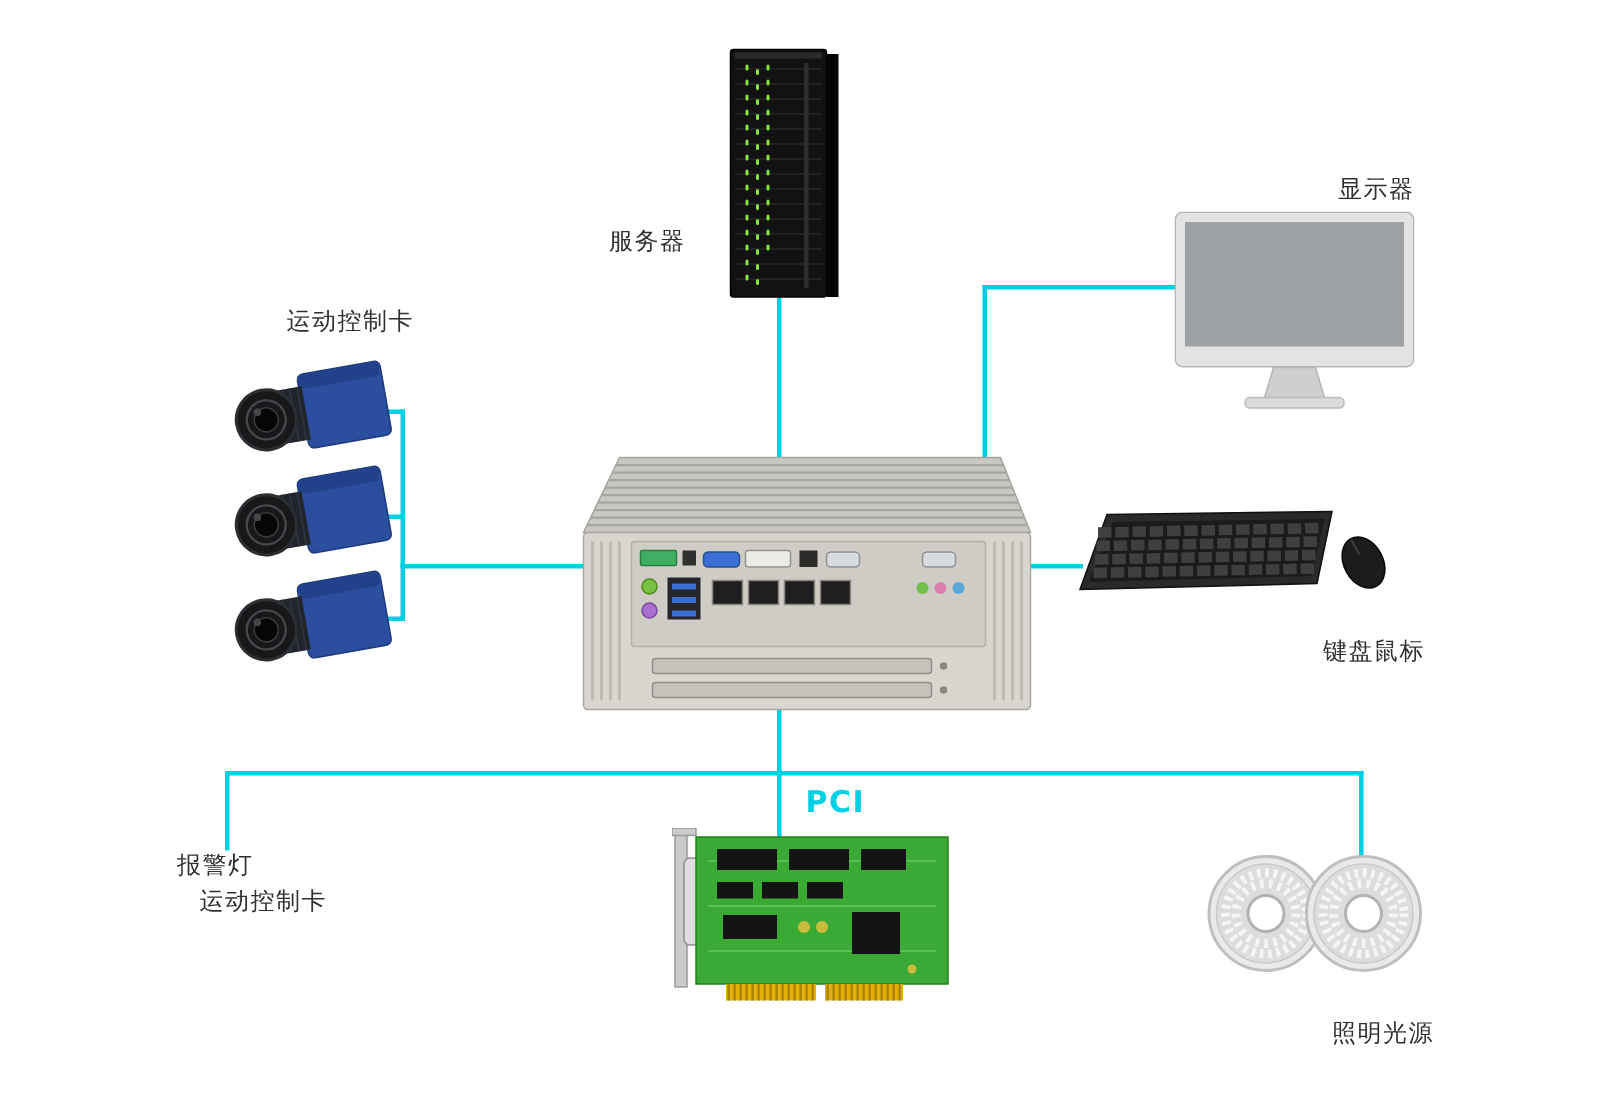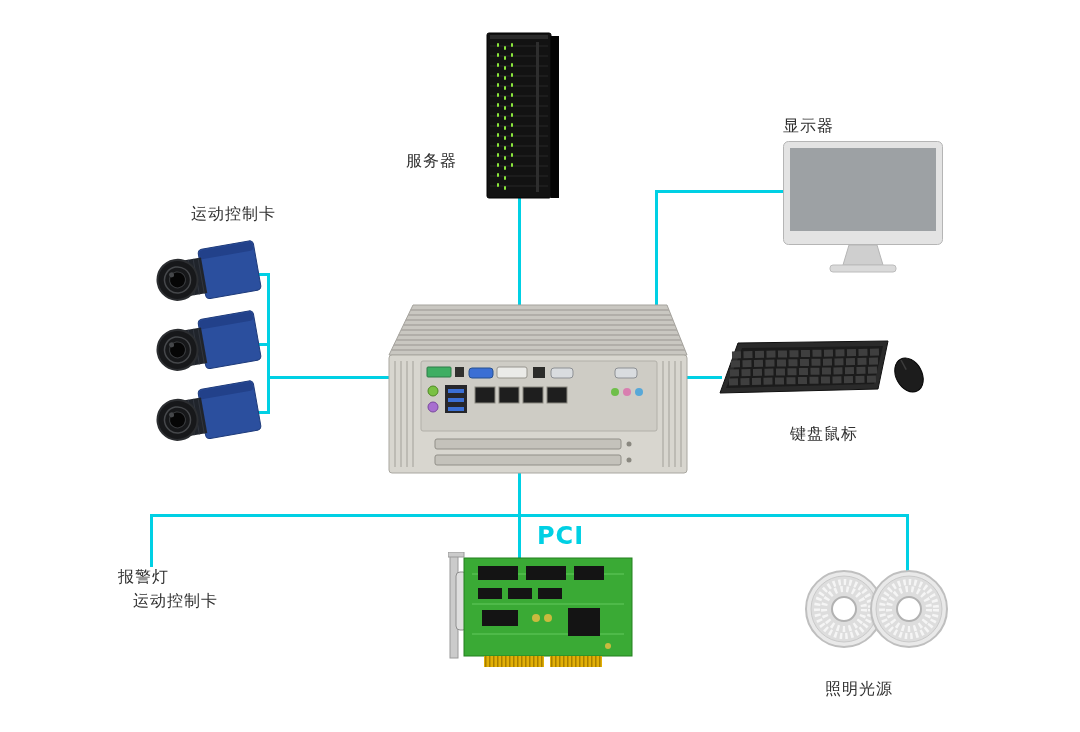--- a/index.html
+++ b/index.html
@@ -1,22 +1,22 @@
 <!DOCTYPE html>
 <html style="--wire: #00d0e4; --pci_text: #00d0e4; --label_text: #303030; --camera_blue: #2b4f9e; --pcb_green: #3aaa35; --gold: #e2b007; --led_green: #8ae63c; --chassis_beige: #d8d6cf;"><head>
 <meta charset="utf-8">
 <style>
   * { margin:0; padding:0; box-sizing:border-box; }
   html,body { background:#ffffff; }
   body { font-family:"DejaVu Sans","Liberation Sans",sans-serif; }
   .canvas { position:relative; width:1080px; height:732px; background:#ffffff; overflow:hidden; }
   .wire { position:absolute; background:var(--wire,#00d0e4); }
   .label { position:absolute; color:var(--label_text,#303030); font-size:16px; letter-spacing:1px; white-space:nowrap; }
-  .label.center { text-align:left; }
-  .pci-label { position:absolute; color:var(--pci_text,#00d0e4); font-weight:bold; font-size:24px; letter-spacing:1px; }
+  .label.center { text-align:right; }
+  .pci-label { position:absolute; color:var(--pci_text,#00d0e4); font-weight:bold; font-size:20px; letter-spacing:1px; }
   .device { position:absolute; }
 </style>
 </head>
 <body>
 
 <div class="canvas">
 
   <div class="wire" style="left:518px;top:198px;width:3px;height:110px"></div>
   <div class="wire" style="left:655px;top:190px;width:131px;height:3px"></div>
   <div class="wire" style="left:655px;top:190px;width:3px;height:116px"></div>
@@ -206,15 +206,15 @@
     </g>
   </svg>
 
   <div class="label" style="left:406px;top:151px">服务器</div>
   <div class="label center" style="left:783px;top:116px;width:160px">显示器</div>
   <div class="label" style="left:191px;top:204px">运动控制卡</div>
   <div class="label center" style="left:790px;top:424px;width:160px">键盘鼠标</div>
   <div class="pci-label" style="left:537px;top:522px">PCI</div>
   <div class="label" style="left:118px;top:567px">报警灯</div>
   <div class="label" style="left:133px;top:591px">运动控制卡</div>
-  <div class="label center" style="left:825px;top:679px;width:160px">照明光源</div>
+  <div class="label center" style="left:796px;top:679px;width:160px">照明光源</div>
 
 </div>
 
 </body></html>

